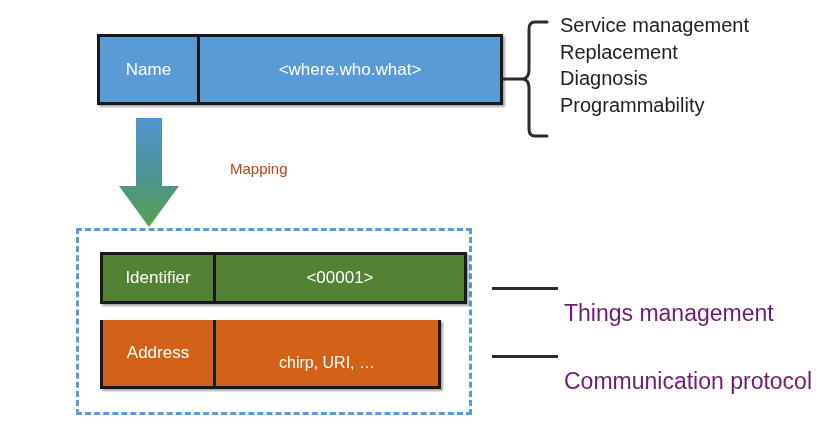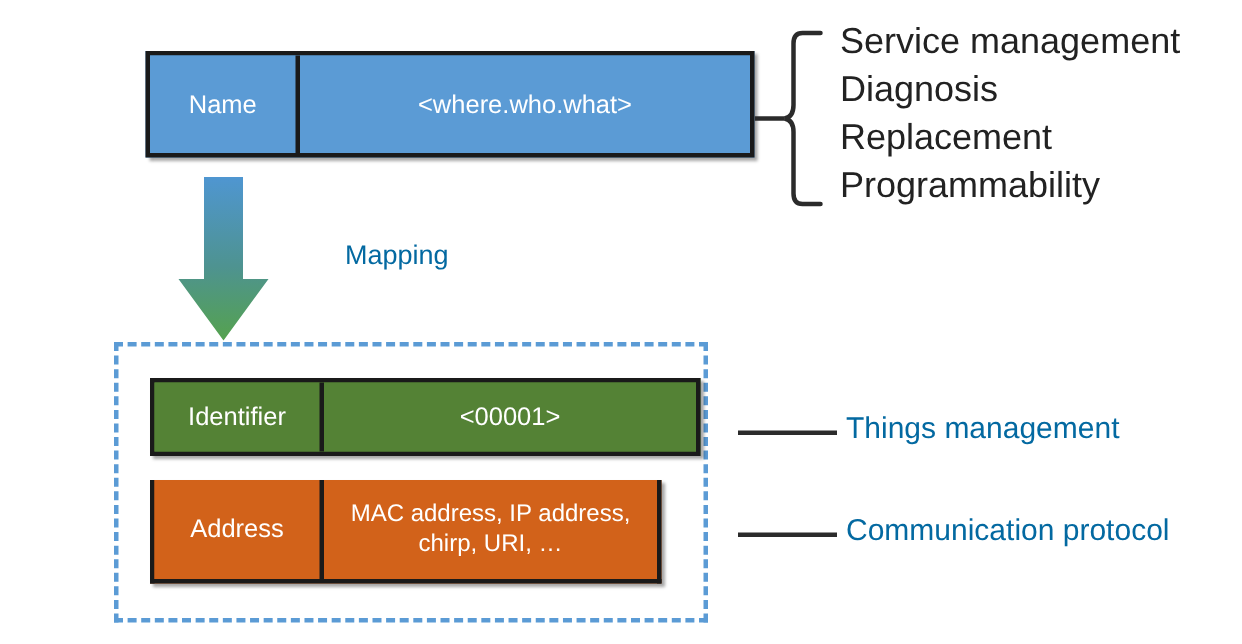--- a/index.html
+++ b/index.html
@@ -46,39 +46,39 @@
     position:absolute;left:76px;top:228px;width:396px;height:187px;
     border:3px dashed #5b9bd5;box-sizing:border-box;
   }
 
   
   #map-arrow{position:absolute;left:118px;top:118px;width:62px;height:110px;}
 
   
   #mapping-label{
     position:absolute;left:230px;top:160px;
-    font-size:18px;color:#0369a1;
+    font-size:15px;color:#c2410c;
   }
 
   
   #brace-wrap{position:absolute;left:503px;top:18px;width:52px;height:122px;}
   #top-labels{
     position:absolute;left:560px;top:12px;width:262px;
-    font-size:24px;color:#222;line-height:1.33;
+    font-size:20px;color:#222;line-height:1.33;
   }
   #top-labels div{white-space:nowrap;}
 
   
   .leader{
     position:absolute;height:0;border-top:3px solid #2b2b2b;
   }
   #leader-things{left:492px;top:287px;width:66px;}
   #leader-comm{left:492px;top:355px;width:66px;}
   .side-label{
-    position:absolute;font-size:20px;color:#0369a1;white-space:nowrap;
+    position:absolute;font-size:23px;color:#701a75;white-space:nowrap;margin-top:25px;
   }
   #label-things{left:564px;top:275px;}
   #label-comm{left:564px;top:343px;}
 </style>
 </head>
 <body>
 
 <div id="stage">
 
   <div class="rowbox" id="top-table">
@@ -103,35 +103,35 @@
 
   <div class="rowbox" id="id-table">
     <div class="cell left" id="cell-identifier">Identifier</div>
     <div class="cell" id="cell-idvalue">&lt;00001&gt;</div>
   </div>
 
   <div class="rowbox" id="addr-table">
     <div class="cell left" id="cell-address">Address</div>
     <div class="cell" id="cell-addrvalue">
       <span>
-        <span>MAC address, IP address,</span><br>
+        <br>
         <span>chirp, URI, …</span>
       </span>
     </div>
   </div>
 
   <svg id="brace-wrap" viewBox="0 0 52 122">
     <path d="M0,61 L20,61" stroke="#2b2b2b" stroke-width="3" fill="none"></path>
     <path d="M44,4 L32,4 Q26,4 26,11 L26,52 Q26,60 20,61 Q26,62 26,70 L26,111 Q26,118 32,118 L44,118" stroke="#2b2b2b" stroke-width="3" fill="none" stroke-linecap="round"></path>
   </svg>
 
   <div id="top-labels">
     <div>Service management</div>
+    <div>Replacement</div>
     <div>Diagnosis</div>
-    <div>Replacement</div>
     <div>Programmability</div>
   </div>
 
   <div class="leader" id="leader-things"></div>
   <div class="side-label" id="label-things">Things management</div>
 
   <div class="leader" id="leader-comm"></div>
   <div class="side-label" id="label-comm">Communication protocol</div>
 
 </div>

